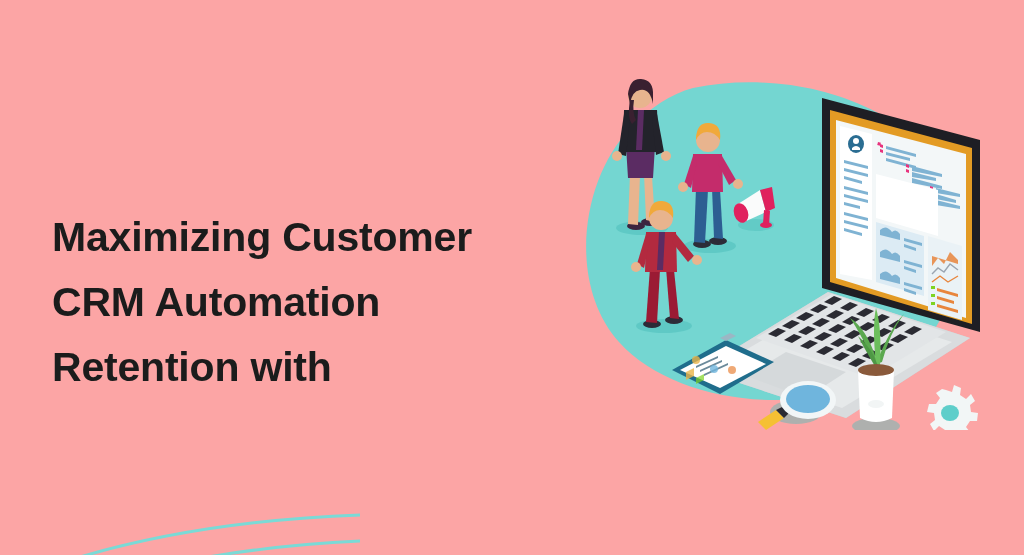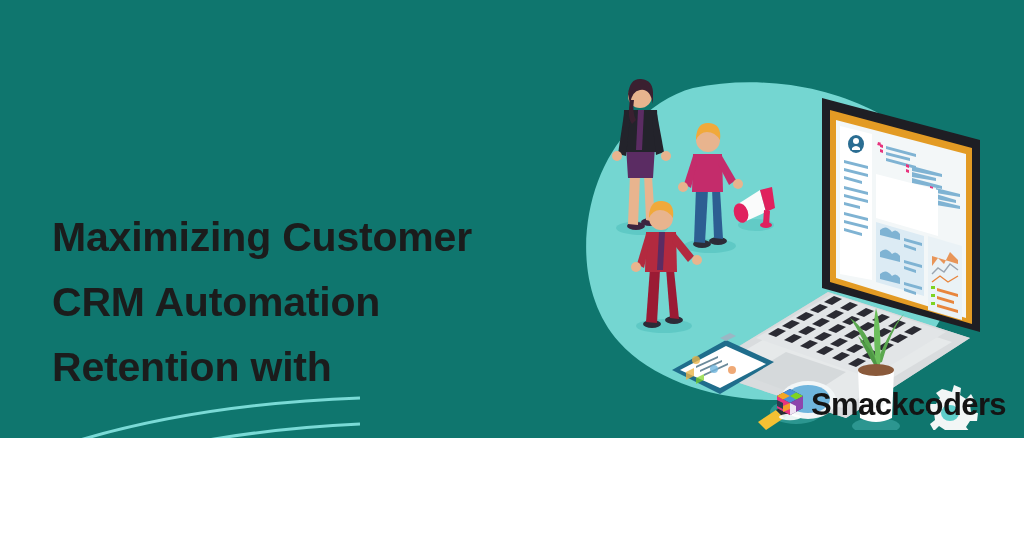--- a/index.html
+++ b/index.html
@@ -8,22 +8,22 @@
   }
   body {
     width: 1024px;
     height: 555px;
     overflow: hidden;
     font-family: "Liberation Sans", sans-serif;
   }
   .banner {
     position: relative;
     width: 1024px;
-    height: 438px;
-    background: #0f766e;
+    height: 555px;
+    background: #fca5a5;
     overflow: hidden;
   }
   
   .arcs {
     position: absolute;
     left: -60px;
     bottom: -120px;
     width: 420px;
     height: 300px;
     pointer-events: none;
@@ -327,29 +327,14 @@
       <ellipse cx="316" cy="334" rx="8" ry="4" fill="#F2F5F5"></ellipse>
     </g>
 
     <g transform="translate(368,320)">
       <path d="M18 0 L24 2 L26 -5 L33 -2 L32 5 L38 9 L43 4 L47 11 L42 15 L43 22 L50 23 L49 31 L42 31 L38 37 L42 42 L36 46 L31 41 L25 42 L23 49 L16 47 L17 40 L11 36 L6 41 L2 34 L7 30 L6 23 L-1 22 L1 14 L8 14 L12 8 L8 3 L14 -1 Z" fill="#F2F6F6"></path>
       <ellipse cx="22" cy="23" rx="9" ry="8" fill="#5ECECA"></ellipse>
     </g>
 
   </svg>
 
-  <div class="logo">
-    <svg class="logo-mark" viewBox="0 0 34 36">
-      <ellipse cx="17" cy="31" rx="11" ry="3.2" fill="#FFFFFF" opacity=".9"></ellipse>
-      <path d="M17 3 L30 10 L30 22 L17 29 L4 22 L4 10 Z" fill="#2C3E50"></path>
-      <path d="M17 3 L30 10 L17 17 L4 10 Z" fill="#4A90D9"></path>
-      <path d="M17 17 L30 10 L30 22 L17 29 Z" fill="#8E44AD"></path>
-      <path d="M17 17 L4 10 L4 22 L17 29 Z" fill="#E8337E"></path>
-      <path d="M10 6.5 L17 10 L10 13.5 L4 10 Z" fill="#F5A623"></path>
-      <path d="M23 6.5 L30 10 L23 13.5 L17 10 Z" fill="#7ED321"></path>
-      <path d="M17 17 L23 20 L23 26 L17 29 Z" fill="#FFFFFF" opacity=".85"></path>
-      <path d="M10 20 L17 17 L17 23 L10 26 Z" fill="#F5A623" opacity=".9"></path>
-      <path d="M4 14 L10 17 L10 23 L4 20 Z" fill="#2C3E50"></path>
-    </svg>
-    <span class="logo-text">Smackcoders</span>
-  </div>
 
 </div>
 
 </body></html>

